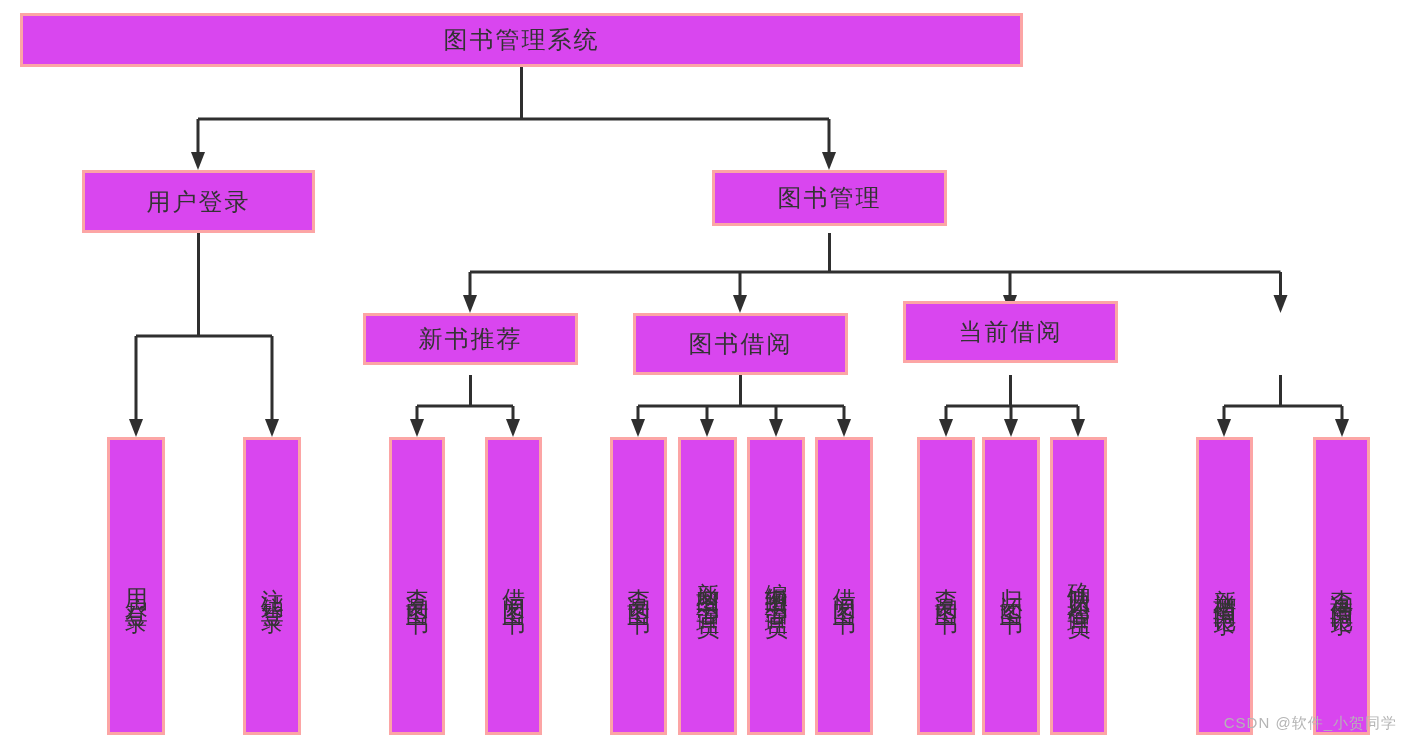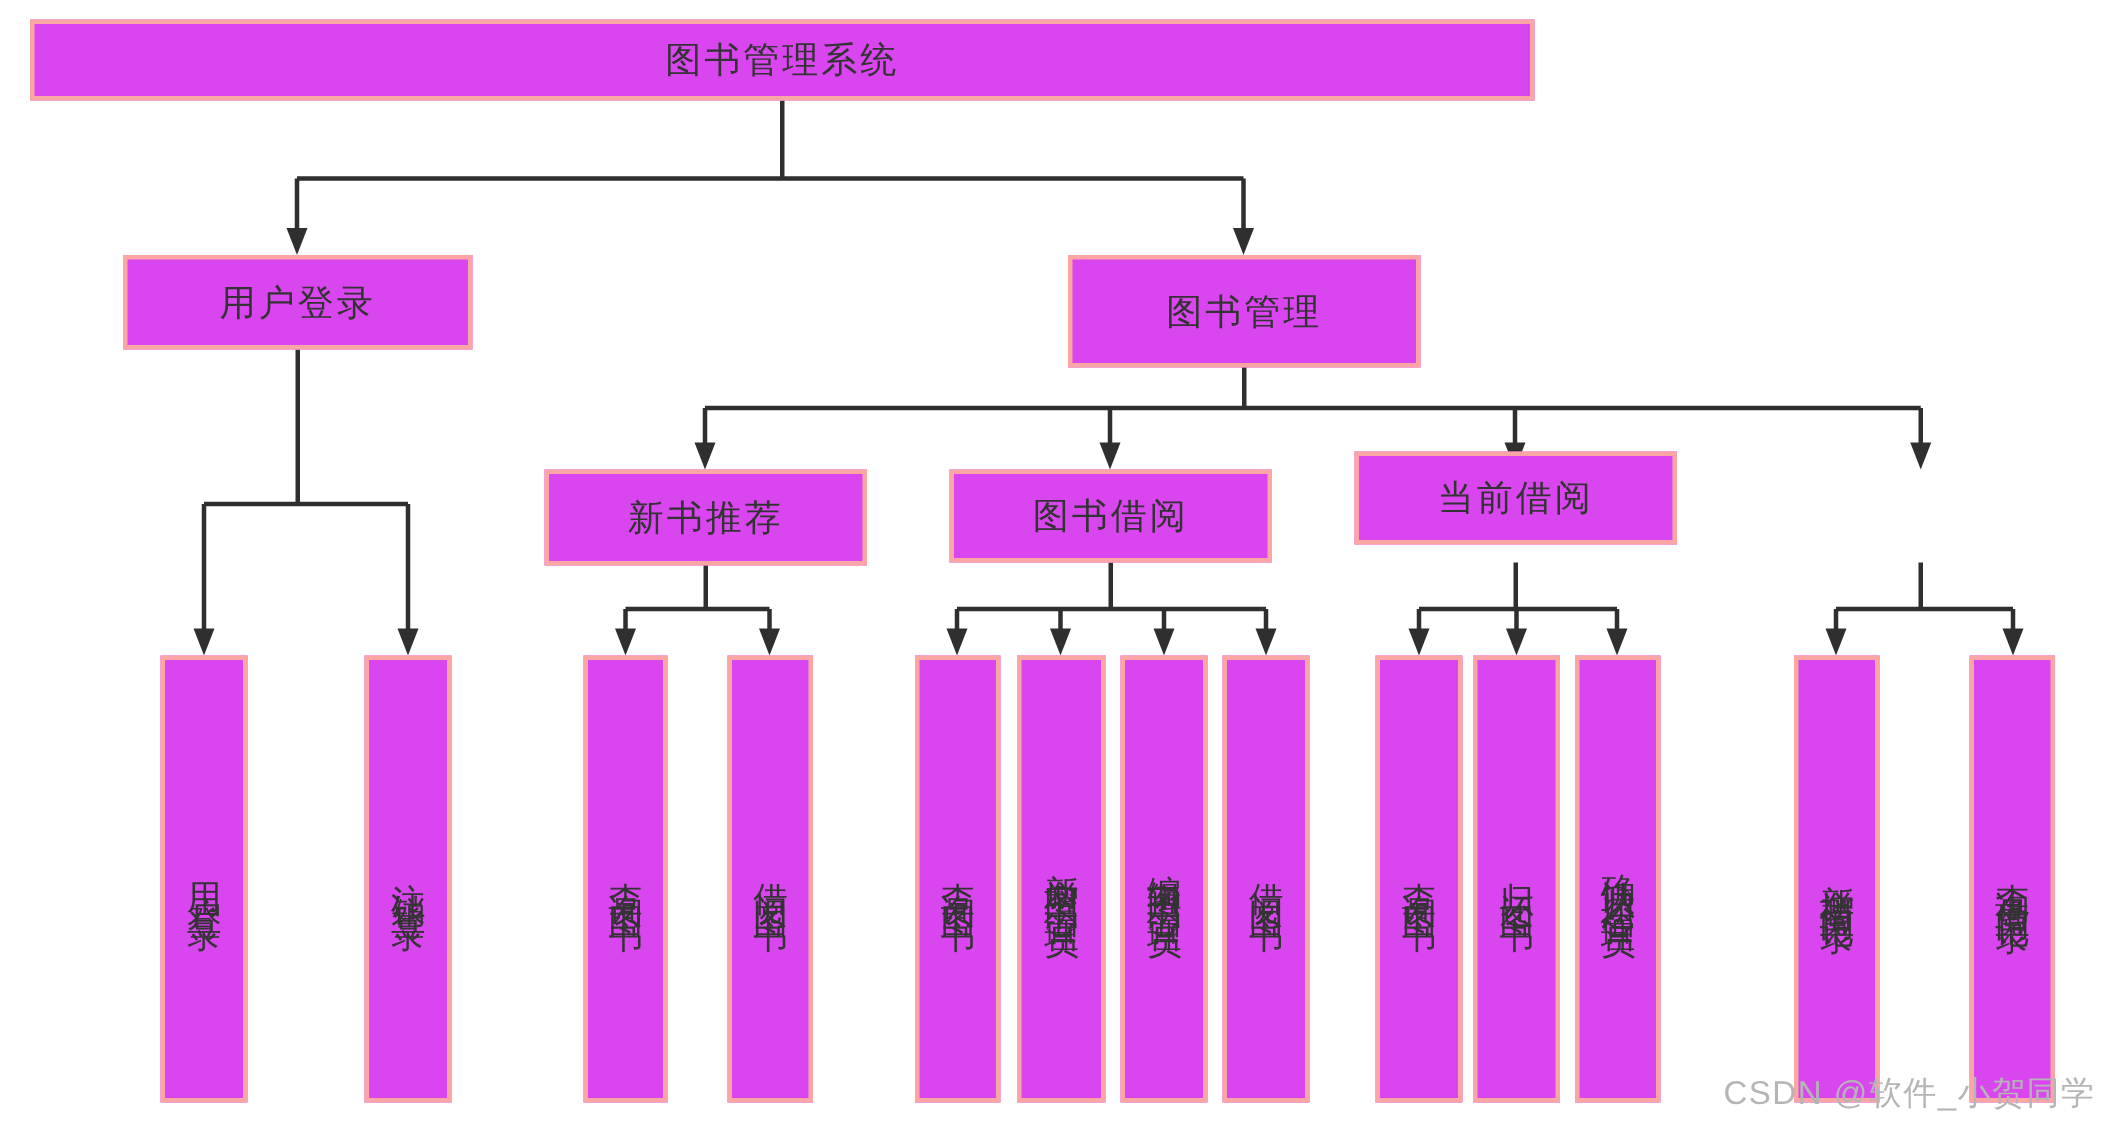--- a/index.html
+++ b/index.html
@@ -33,21 +33,21 @@
     letter-spacing:8px;
     line-height:1.1;
     white-space:nowrap;
   }
   .node.v.long .vtext{letter-spacing:5px;}
   .watermark{
     position:absolute;
     right:8px;
     top:714px;
     z-index:3;
-    font-size:22px;
+    font-size:15px;
     letter-spacing:1px;
     color:#b5b5b5;
   }
 </style>
 </head>
 <body>
 
 <div class="stage">
 
   <svg class="wires" width="1405" height="747" viewBox="0 0 1405 747">
@@ -86,23 +86,23 @@
       <polygon points="1004,419 1018,419 1011,437"></polygon>
       <polygon points="1071,419 1085,419 1078,437"></polygon>
       <polygon points="1217,419 1231,419 1224,437"></polygon>
       <polygon points="1335,419 1349,419 1342,437"></polygon>
     </g>
   </svg>
 
   <div class="node" style="left:20px;top:13px;width:1003px;height:54px">图书管理系统</div>
 
   <div class="node" style="left:82px;top:170px;width:233px;height:63px">用户登录</div>
-  <div class="node" style="left:712px;top:170px;width:235px;height:75px">图书管理</div>
+  <div class="node" style="left:712px;top:170px;width:235px;height:56px">图书管理</div>
 
-  <div class="node" style="left:363px;top:313px;width:215px;height:64px">新书推荐</div>
+  <div class="node" style="left:363px;top:313px;width:215px;height:52px">新书推荐</div>
   <div class="node" style="left:633px;top:313px;width:215px;height:62px">图书借阅</div>
   <div class="node" style="left:903px;top:301px;width:215px;height:62px">当前借阅</div>
 
   <div class="node v" style="left:107px;top:437px;width:58px;height:298px">
     <span class="vtext">用户登录</span>
   </div>
   <div class="node v" style="left:243px;top:437px;width:58px;height:298px">
     <span class="vtext">注销登录</span>
   </div>
 

